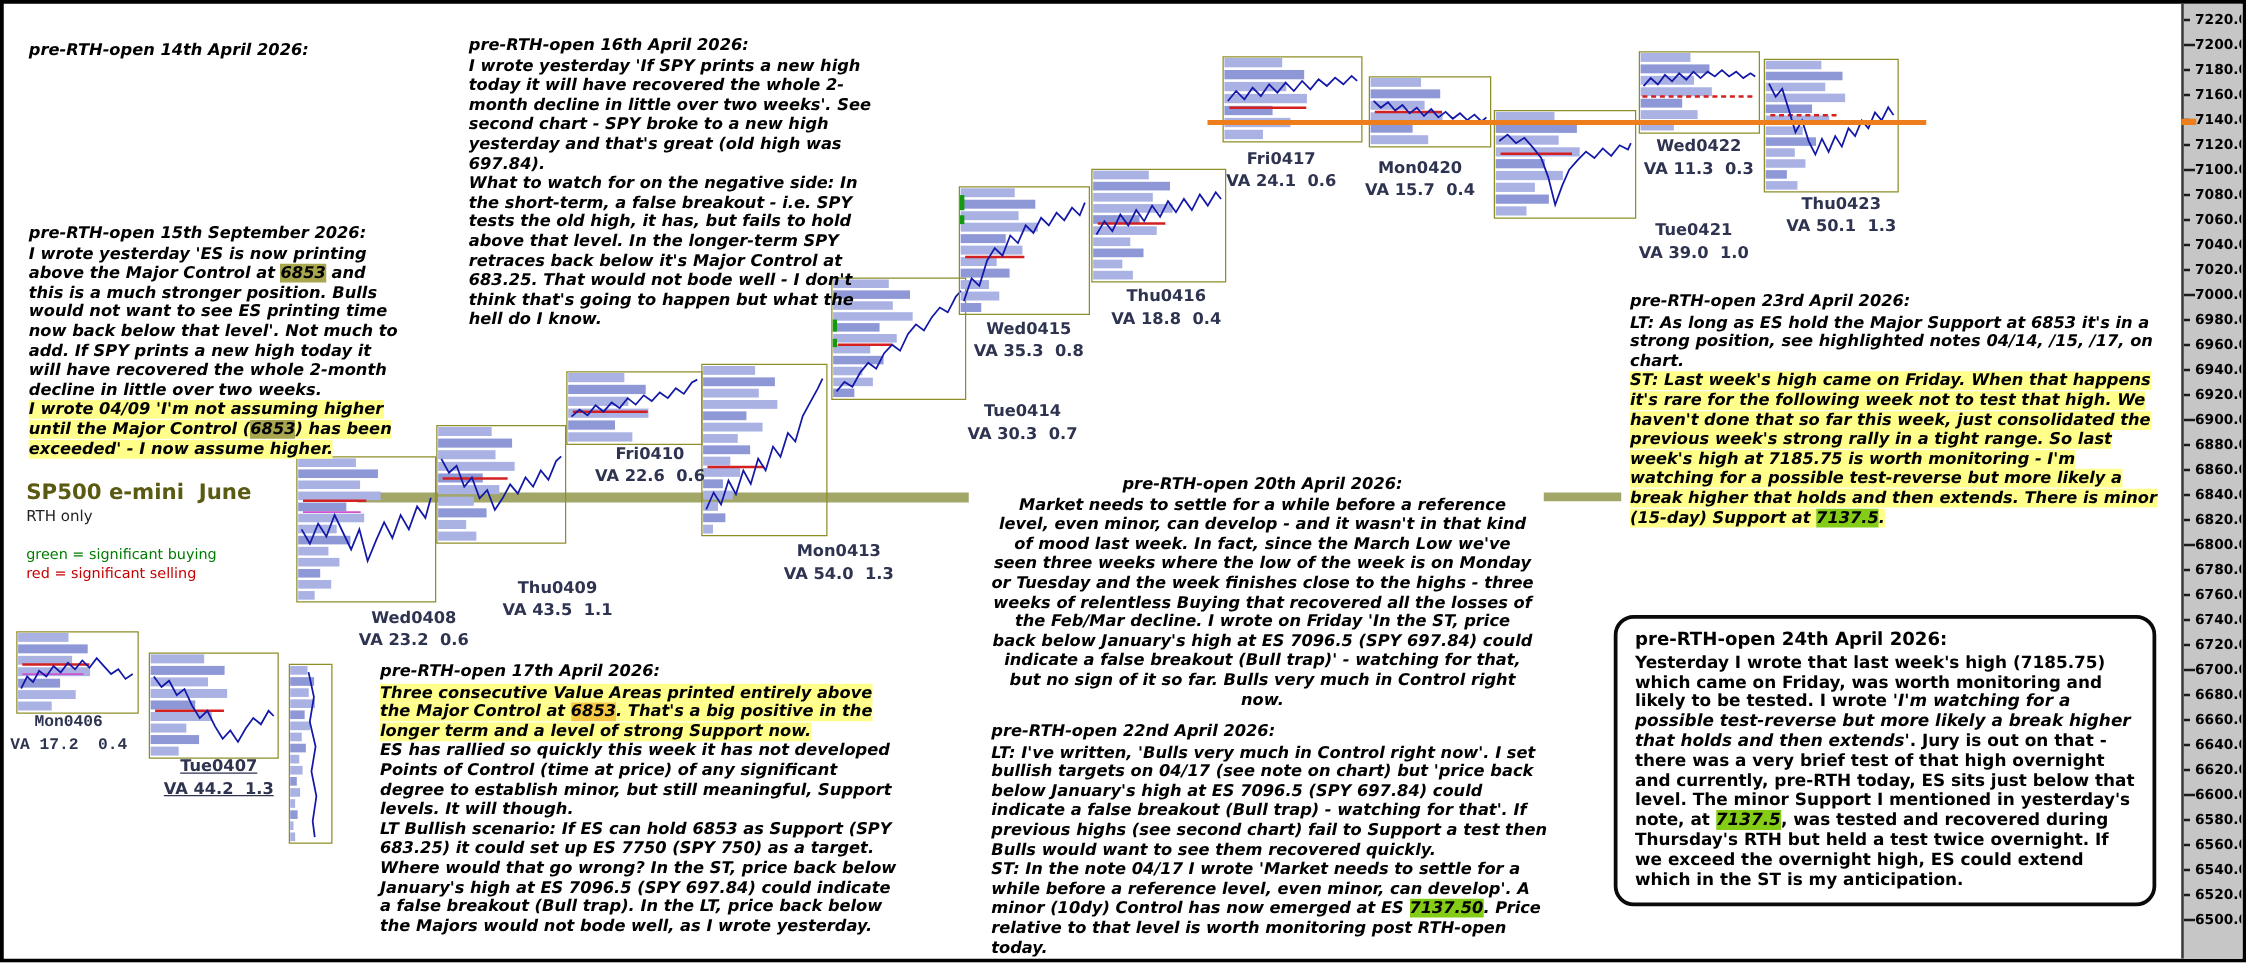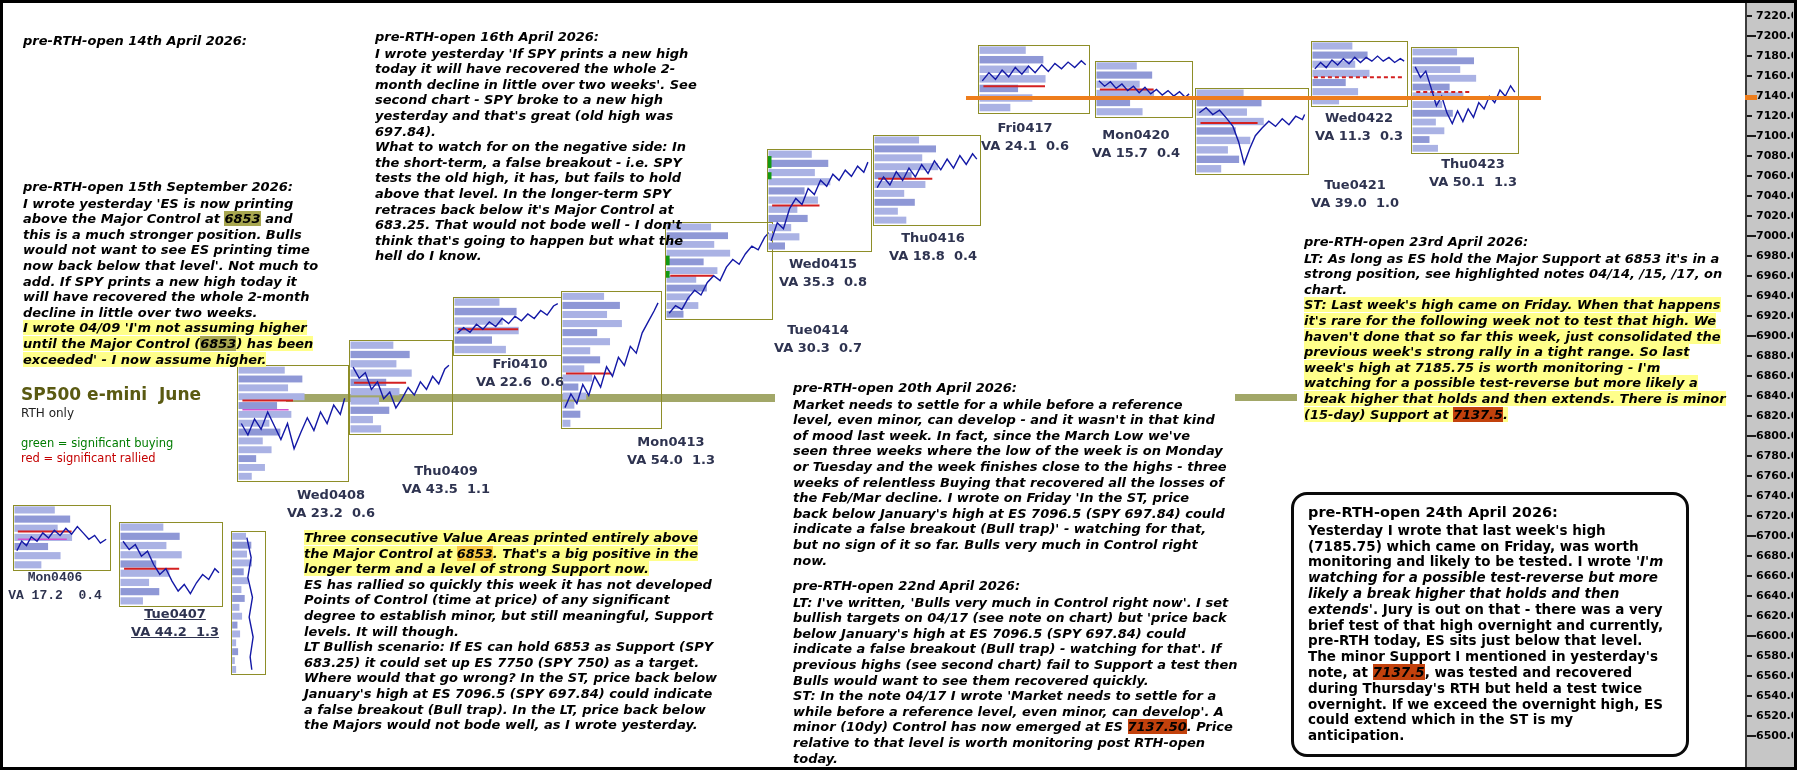--- a/index.html
+++ b/index.html
@@ -11,21 +11,21 @@
   .daybox{position:absolute;border:1px solid #8e8e28;z-index:2;}
   .daybox svg{display:block;width:100%;height:100%;}
   .daylabel{position:absolute;z-index:3;width:110px;text-align:center;
             font:700 13px/18px "DejaVu Sans",sans-serif;color:#2e3350;white-space:pre;}
   .note{position:absolute;z-index:6;font:700 13px/15.6px "DejaVu Sans",sans-serif;
         font-style:italic;color:#000;}
   .nh{margin:0 0 1px 0;}
   .hl-y{background:#ffff8a;}
   .hl-k{background:#a8a750;}
   .hl-g{background:#f7c843;}
-  .hl-o{background:#c2410c;font-style:italic;}
+  .hl-o{background:#84cc16;font-style:italic;}
   .note24{font-style:normal;font:700 13.5px/15.8px "DejaVu Sans",sans-serif;
           border:3px solid #0a0a0a;border-radius:16px;padding:10px 14px;background:#fff;
           box-sizing:border-box;}
   .note24 .nh{font-size:14.5px;margin-bottom:2px;}
   .note24 .it{font-style:italic;}
   .legend{position:absolute;left:18px;top:381px;z-index:6;}
   .lg-title{font-size:17px;font-weight:700;color:#5a5a12;white-space:pre;}
   .lg-sub{font-size:12px;color:#222;margin-top:2px;}
   .lg-buy{font-size:11.5px;color:#007c00;margin-top:16px;}
   .lg-sell{font-size:11.5px;color:#c40000;margin-top:1px;}
@@ -381,47 +381,48 @@
       <div class="at" style="top: 712px; width: 5px;"></div>
       <div class="al" style="top: 707px;">6520.0</div>
       <div class="at" style="top: 732px; width: 9px;"></div>
       <div class="al" style="top: 727px;">6500.0</div>
     </div>
 
   <div class="legend">
     <div class="lg-title">SP500 e-mini  June</div>
     <div class="lg-sub">RTH only</div>
     <div class="lg-buy">green = significant buying</div>
-    <div class="lg-sell">red = significant rallied</div>
+    <div class="lg-sell">red = significant selling</div>
   </div>
 
   <div class="note" style="left:20px;top:30px;width:318px;">
       <div class="nh">pre-RTH-open 14th April 2026:</div>
     </div>
   <div class="note" style="left:20px;top:176px;width:300px;">
       <div class="nh">pre-RTH-open 15th September 2026:</div>
       <div><span>I wrote yesterday 'ES is now printing above the Major Control at </span><span class="hl-k">6853</span><span> and this is a much stronger position. Bulls would not want to see ES printing time now back below that level'. Not much to add. If SPY prints a new high today it will have recovered the whole 2-month decline in little over two weeks.</span><br><span class="hl-y">I wrote 04/09 'I'm not assuming higher until the Major Control (</span><span class="hl-k">6853</span><span class="hl-y">) has been exceeded' - I now assume higher.</span></div>
     </div>
   <div class="note" style="left:372px;top:26px;width:330px;">
       <div class="nh">pre-RTH-open 16th April 2026:</div>
       <div><span>I wrote yesterday 'If SPY prints a new high today it will have recovered the whole 2-month decline in little over two weeks'. See second chart - SPY broke to a new high yesterday and that's great (old high was 697.84).</span><br><span>What to watch for on the negative side: In the short-term, a false breakout - i.e. SPY tests the old high, it has, but fails to hold above that level. In the longer-term SPY retraces back below it's Major Control at 683.25. That would not bode well - I don't think that's going to happen but what the hell do I know.</span></div>
     </div>
   <div class="note" style="left:301px;top:527px;width:414px;">
+      <div class="nh">pre-RTH-open 17th April 2026:</div>
       <div><span class="hl-y">Three consecutive Value Areas printed entirely above the Major Control at </span><span class="hl-g">6853</span><span class="hl-y">. That's a big positive in the longer term and a level of strong Support now.</span><br><span>ES has rallied so quickly this week it has not developed Points of Control (time at price) of any significant degree to establish minor, but still meaningful, Support levels. It will though.</span><br><span>LT Bullish scenario: If ES can hold 6853 as Support (SPY 683.25) it could set up ES 7750 (SPY 750) as a target.</span><br><span>Where would that go wrong? In the ST, price back below January's high at ES 7096.5 (SPY 697.84) could indicate a false breakout (Bull trap). In the LT, price back below the Majors would not bode well, as I wrote yesterday.</span></div>
     </div>
-  <div class="note" style="left:790px;top:377px;width:434px;">
+  <div class="note" style="left:790px;top:377px;width:434px;text-align:center;">
       <div class="nh">pre-RTH-open 20th April 2026:</div>
       <div><span>Market needs to settle for a while before a reference level, even minor, can develop - and it wasn't in that kind of mood last week. In fact, since the March Low we've seen three weeks where the low of the week is on Monday or Tuesday and the week finishes close to the highs - three weeks of relentless Buying that recovered all the losses of the Feb/Mar decline. I wrote on Friday 'In the ST, price back below January's high at ES 7096.5 (SPY 697.84) could indicate a false breakout (Bull trap)' - watching for that, but no sign of it so far. Bulls very much in Control right now.</span></div>
     </div>
   <div class="note" style="left:790px;top:575px;width:450px;">
       <div class="nh">pre-RTH-open 22nd April 2026:</div>
       <div><span>LT: I've written, 'Bulls very much in Control right now'. I set bullish targets on 04/17 (see note on chart) but 'price back below January's high at ES 7096.5 (SPY 697.84) could indicate a false breakout (Bull trap) - watching for that'. If previous highs (see second chart) fail to Support a test then Bulls would want to see them recovered quickly.</span><br><span>ST: In the note 04/17 I wrote 'Market needs to settle for a while before a reference level, even minor, can develop'. A minor (10dy) Control has now emerged at ES </span><span class="hl-o">7137.50</span><span>. Price relative to that level is worth monitoring post RTH-open today.</span></div>
     </div>
   <div class="note" style="left:1301px;top:231px;width:424px;">
       <div class="nh">pre-RTH-open 23rd April 2026:</div>
       <div><span>LT: As long as ES hold the Major Support at 6853 it's in a strong position, see highlighted notes 04/14, /15, /17, on chart.</span><br><span class="hl-y">ST: Last week's high came on Friday. When that happens it's rare for the following week not to test that high. We haven't done that so far this week, just consolidated the previous week's strong rally in a tight range. So last week's high at 7185.75 is worth monitoring - I'm watching for a possible test-reverse but more likely a break higher that holds and then extends. There is minor (15-day) Support at </span><span class="hl-o">7137.5</span><span class="hl-y">.</span></div>
     </div>
-  <div class="note note24" style="left:1288px;top:489px;width:398px;">
+  <div class="note note24" style="left:1288px;top:489px;width:434px;">
       <div class="nh">pre-RTH-open 24th April 2026:</div>
       <div><span>Yesterday I wrote that last week's high (7185.75) which came on Friday, was worth monitoring and likely to be tested. I wrote '</span><span class="it">I'm watching for a possible test-reverse but more likely a break higher that holds and then extends</span><span>'. Jury is out on that - there was a very brief test of that high overnight and currently, pre-RTH today, ES sits just below that level. The minor Support I mentioned in yesterday's note, at </span><span class="hl-o">7137.5</span><span>, was tested and recovered during Thursday's RTH but held a test twice overnight. If we exceed the overnight high, ES could extend which in the ST is my anticipation.</span></div>
     </div>
 
 </div>
 
 </body></html>

